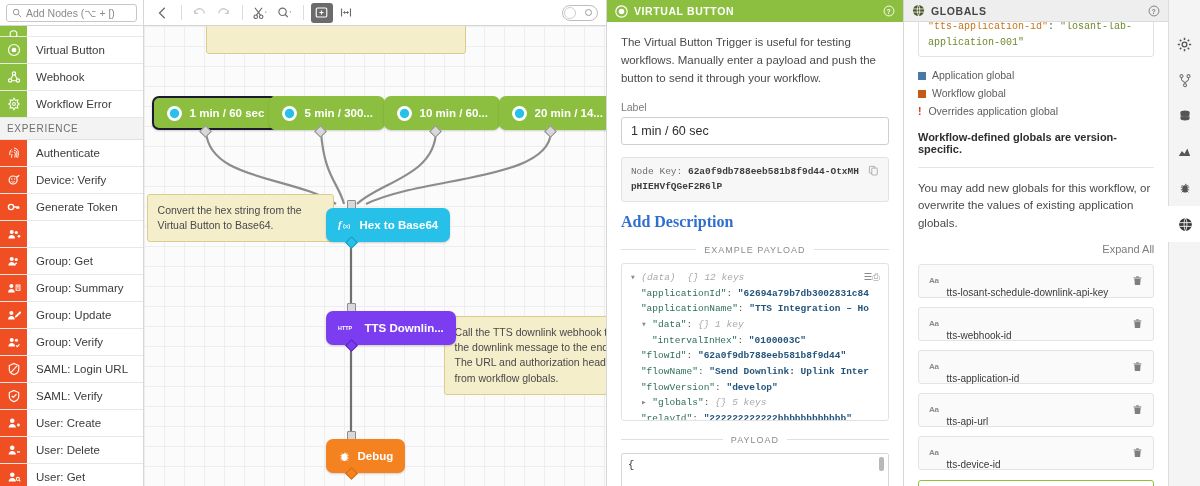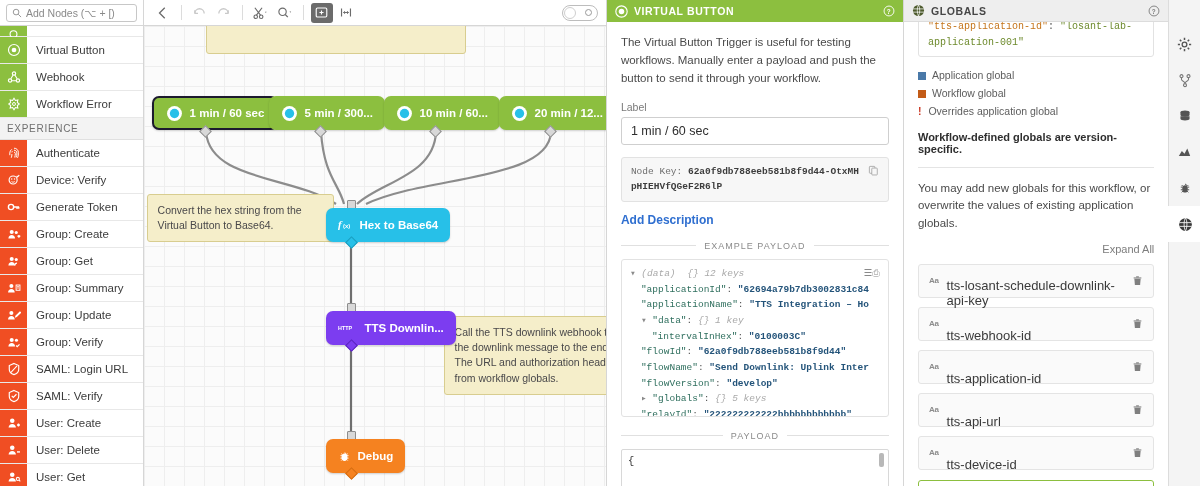--- a/index.html
+++ b/index.html
@@ -115,21 +115,21 @@
     width: 100%; height: 28px; border: 1px solid #cfcfcf; border-radius: 3px;
     display:flex; align-items:center; padding: 0 9px; font-size: 12.5px; color:#2e2e2e; background:#fff;
   }
   .nodekey {
     margin-top: 12px; background:#f7f7f7; border:1px solid #e2e2e2; border-radius:3px;
     padding: 7px 9px; font-family:"Liberation Mono", monospace; font-size:9.5px;
     color:#3d3d3d; line-height:1.5; display:flex; gap:6px; word-break: break-all;
   }
   .nodekey .k { color:#6e6e6e; }
   .nodekey .v { font-weight: bold; }
-  .link { color: #2f6fd0; font-size: 12px; font-weight: bold; cursor: pointer; }
+  .link { color: #2f6fd0; font-size: 16px; font-weight: bold; cursor: pointer; font-family: Liberation Serif, serif; }
   .divider-label {
     display:flex; align-items:center; gap:8px; margin: 14px 0 8px;
     font-size: 9px; letter-spacing: 1px; color:#8b8b8b; text-transform: uppercase;
   }
   .divider-label::before, .divider-label::after { content:""; flex:1; height:1px; background:#e0e0e0; }
   .json-box {
     border:1px solid #e2e2e2; border-radius:3px; background:#fff; padding: 6px 8px;
     font-family:"Liberation Mono", monospace; font-size:9.5px; line-height:1.65;
     overflow:hidden; white-space: nowrap; position: relative;
   }
@@ -160,21 +160,21 @@
   .legend .bang { color:#cc3b28; font-weight:bold; margin-right:7px; }
   .bold-note { font-size: 11px; font-weight: bold; color:#2e2e2e; margin-top: 10px; }
   .hr { height:1px; background:#e4e4e4; margin: 12px 0; }
   .gl-desc { font-size: 11.5px; line-height:1.55; color:#4a4a4a; }
   .expand-all { text-align: right; font-size: 11px; color:#7d7d7d; margin-top: 10px; }
   .gl-row {
     margin-top: 9px; border:1px solid #e4e4e4; border-radius:3px; background:#fafafa;
     height: 34px; display:flex; align-items:center; padding: 0 10px; gap: 8px;
   }
   .gl-row .aa { font-size: 8px; color:#8c8c8c; font-weight:bold; letter-spacing:-0.3px;}
-  .gl-row .nm { flex:1; font-size: 13px; color:#3a3a3a;margin-top:24px; }
+  .gl-row .nm { flex:1; font-size: 10px; color:#3a3a3a;margin-top:24px; }
   .btn-add {
     margin-top: 10px; height: 30px; border:1px solid #8cbf3f; border-radius:3px;
     display:flex; align-items:center; justify-content:center; color:#7aa833;
     font-size:12px; font-weight:bold; background:#fff;
   }
 
   
   .rail { width: 32px; background:#f4f4f4; border-left:1px solid #dcdcdc; padding-top: 26px; }
   .rail-btn { height: 36px; display:flex; align-items:center; justify-content:center; color:#555; }
   .rail-btn.active { background:#fff; border-left:2px solid #fff; margin-left:-1px; }
@@ -274,21 +274,20 @@
           </div>
           <div class="pal-item">
             <div class="pal-icon c-orange">
               <svg width="14" height="14" viewBox="0 0 16 16">
                 <circle cx="5.4" cy="5.6" r="2.3" fill="#fff"></circle>
                 <path d="M1.6 13c0-2.3 1.7-3.8 3.8-3.8S9.2 10.7 9.2 13z" fill="#fff"></path>
                 <circle cx="10.6" cy="6.3" r="1.8" fill="#fff"></circle>
                 <path d="M12 10.6h3.2M13.6 9v3.2" stroke="#fff" stroke-width="1.5"></path>
               </svg>
             </div>
-            <div class="pal-label">Group: Create</div>
           </div>
           <div class="pal-item">
             <div class="pal-icon c-orange">
               <svg width="14" height="14" viewBox="0 0 16 16">
                 <circle cx="5.4" cy="5.6" r="2.3" fill="#fff"></circle>
                 <path d="M1.6 13c0-2.3 1.7-3.8 3.8-3.8S9.2 10.7 9.2 13z" fill="#fff"></path>
                 <circle cx="10.6" cy="6.3" r="1.8" fill="#fff"></circle>
                 <path d="M9 13c0-1.6 1-2.6 2.4-2.6" stroke="#fff" stroke-width="1.4" fill="none"></path>
               </svg>
             </div>
@@ -486,21 +485,21 @@
       </div>
       <div class="port" style="left:287px; top:101px;"></div>
 
       <div class="node trigger" style="left:355px; top:70px;">
         <span class="nicon">
           <svg width="17" height="17" viewBox="0 0 16 16">
               <circle cx="8" cy="8" r="7" fill="#fff"></circle>
               <circle cx="8" cy="8" r="4.4" fill="#27c0e8"></circle>
             </svg>
         </span>
-        <span>20 min / 12...</span>
+        <span>20 min / 14...</span>
       </div>
       <div class="port" style="left:402px; top:101px;"></div>
 
       <div class="note" style="left:3px; top:168px; width:187px;">
         <span>Convert the hex string from the Virtual Button to Base64.</span>
       </div>
 
       <div class="port sq" style="left:203px; top:174px;"></div>
       <div class="node fn" style="left:182px; top:182px;">
         <span class="nicon">

